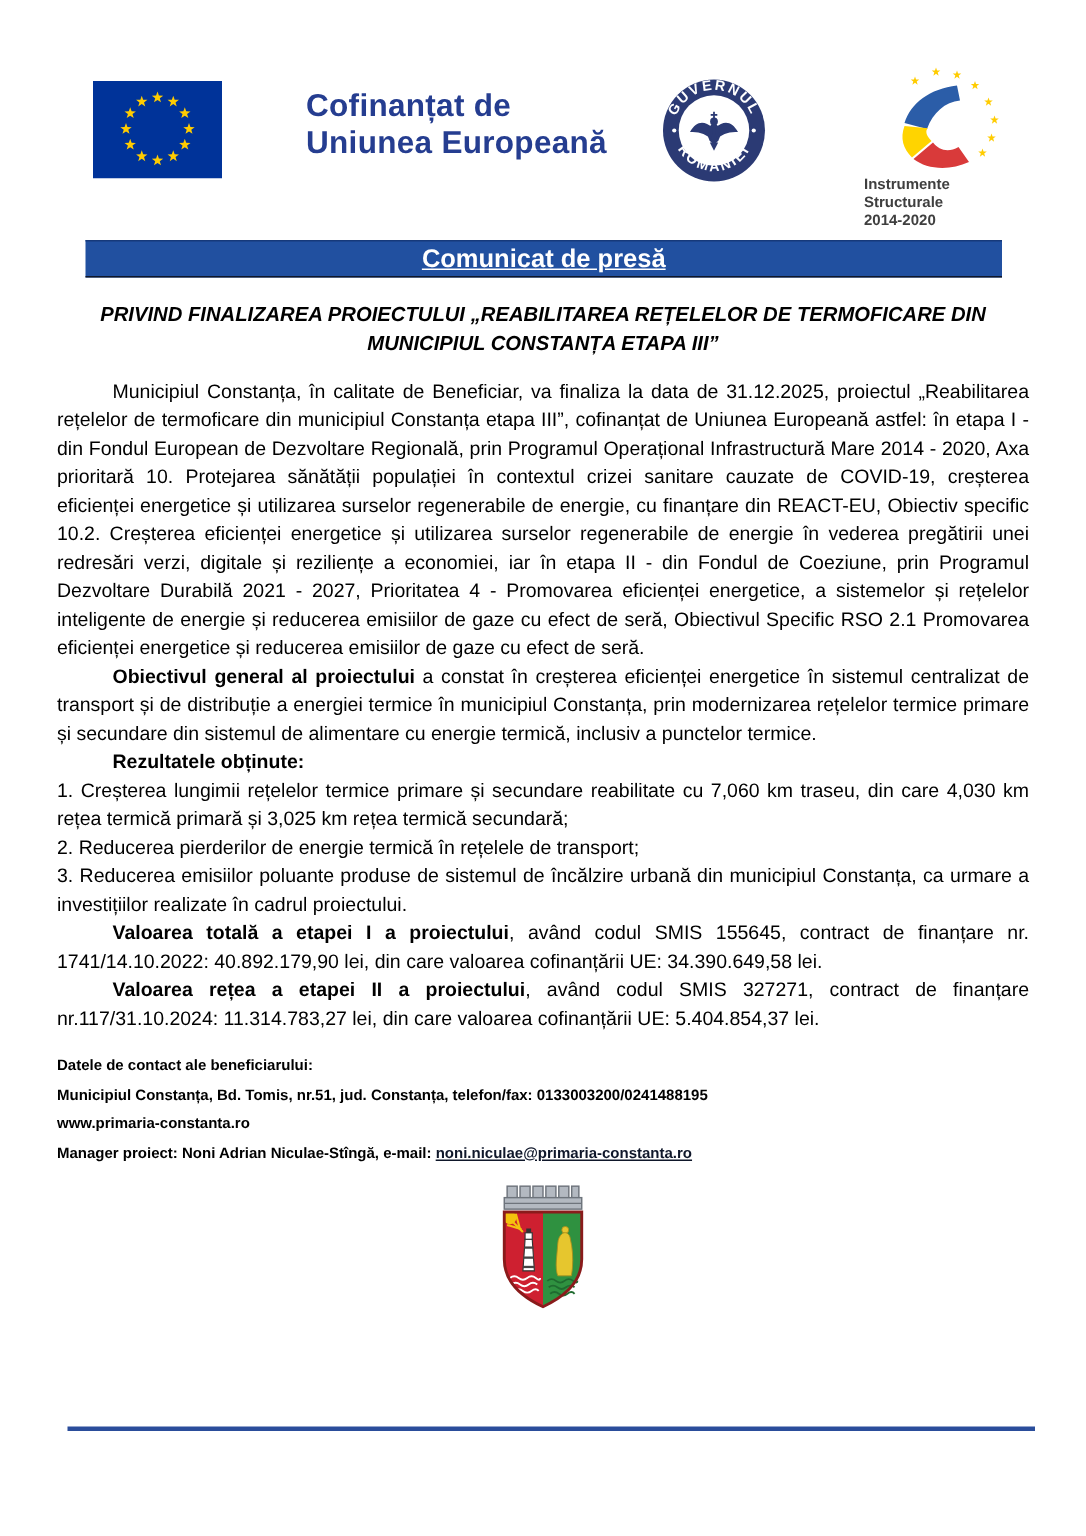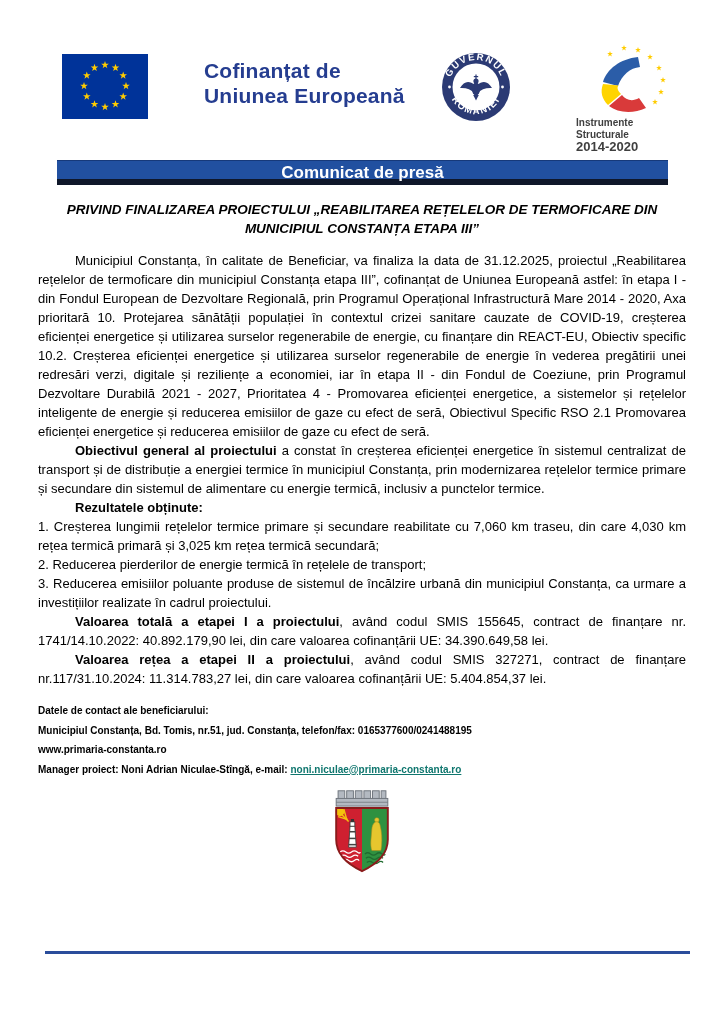--- a/index.html
+++ b/index.html
@@ -10,42 +10,42 @@
     overflow:hidden; margin:0 auto;
   }
   
   .eu-block { position:absolute; left:62px; top:54px; display:flex; align-items:flex-start;gap:41px; }
   .eu-flag { display:block; }
   .eu-text { margin-left:15px; margin-top:4px; color:#253D90; font-weight:bold;
              font-size:21px; line-height:25px; letter-spacing:0.2px; }
   .gov-seal { position:absolute; left:441px; top:52px; }
   .is-logo { position:absolute; left:576px; top:42px; width:112px; text-align:left; }
   .is-caption1 { font-size:10px; font-weight:bold; color:#3F3F3F; line-height:12px; margin-top:1px; }
-  .is-caption2 { font-size:13px; font-weight:bold; color:#3F3F3F; line-height:12px; }
+  .is-caption2 { font-size:10px; font-weight:bold; color:#3F3F3F; line-height:12px; }
   
   .banner {
     position:absolute; left:57px; top:160px; width:611px; height:25px;
-    background:#2150A0; border-top:1px solid #16397A; border-bottom:6px solid #0f172a;
-    color:#ffffff; font-weight:bold; font-size:17px; text-align:center; line-height:23px;
+    background:#2150A0; border-top:1px solid #16397A; border-bottom:1px solid #0f172a;
+    color:#ffffff; font-weight:bold; font-size:17px; text-align:center; line-height:23px;text-decoration:underline;
   }
   
   .content { position:absolute; left:38px; top:200px; width:648px; color:#000000; }
   .doc-title {
     font-weight:bold; font-size:13.5px; line-height:19px; text-align:center;
     max-width:622px; margin:0 auto 13px auto;font-style:italic;
   }
   p.body { font-size:13px; line-height:19px; text-align:justify; }
   .indent { text-indent:37px; }
   .bold { font-weight:bold; }
   .note {
     font-weight:bold; font-size:13px; line-height:19.5px; text-align:center;
     margin-top:13px; max-width:620px; margin-left:auto; margin-right:auto;
   }
   .contact { margin-top:13px; font-size:10px; line-height:19.5px;font-weight:bold; }
-  a.email { color:#0f766e; text-decoration:underline; cursor:pointer; }
+  a.email { color:#0f172a; text-decoration:underline; cursor:pointer; }
   .arms-wrap { margin-top:7px; text-align:center; }
   
   .footer-rule { position:absolute; left:45px; top:951px; width:645px; height:3px; background:#2A4D9B; }
 </style>
 </head>
 <body>
 
 <div class="page">
 
   <div class="eu-block">
@@ -139,21 +139,21 @@
     <p class="body">2. Reducerea pierderilor de energie termică în rețelele de transport;</p>
     <p class="body">3. Reducerea emisiilor poluante produse de sistemul de încălzire urbană din municipiul Constanța, ca urmare a investițiilor realizate în cadrul proiectului.</p>
 
     <p class="body indent"><b>Valoarea totală a etapei I a proiectului</b><span>, având codul SMIS 155645, contract de finanțare nr. 1741/14.10.2022: 40.892.179,90 lei, din care valoarea cofinanțării UE: 34.390.649,58 lei.</span></p>
 
     <p class="body indent"><b>Valoarea rețea a etapei II a proiectului</b><span>, având codul SMIS 327271, contract de finanțare nr.117/31.10.2024: 11.314.783,27 lei, din care valoarea cofinanțării UE: 5.404.854,37 lei.</span></p>
 
 
     <div class="contact">
       <div>Datele de contact ale beneficiarului:</div>
-      <div>Municipiul Constanța, Bd. Tomis, nr.51, jud. Constanța, telefon/fax: 0165377600/0241488195</div>
+      <div>Municipiul Constanța, Bd. Tomis, nr.51, jud. Constanța, telefon/fax: 0133003200/0241488195</div>
       <div>www.primaria-constanta.ro</div>
       <div><span>Manager proiect: Noni Adrian Niculae-Stîngă, e-mail: </span><a class="email">noni.niculae@primaria-constanta.ro</a></div>
     </div>
 
     <div class="arms-wrap">
       <svg width="76" height="88" viewBox="0 0 76 92">
 
         <g fill="#B3B9C1" stroke="#6E747C" stroke-width="1">
           <rect x="13" y="5" width="7" height="9"></rect>
           <rect x="22" y="5" width="7" height="9"></rect>

